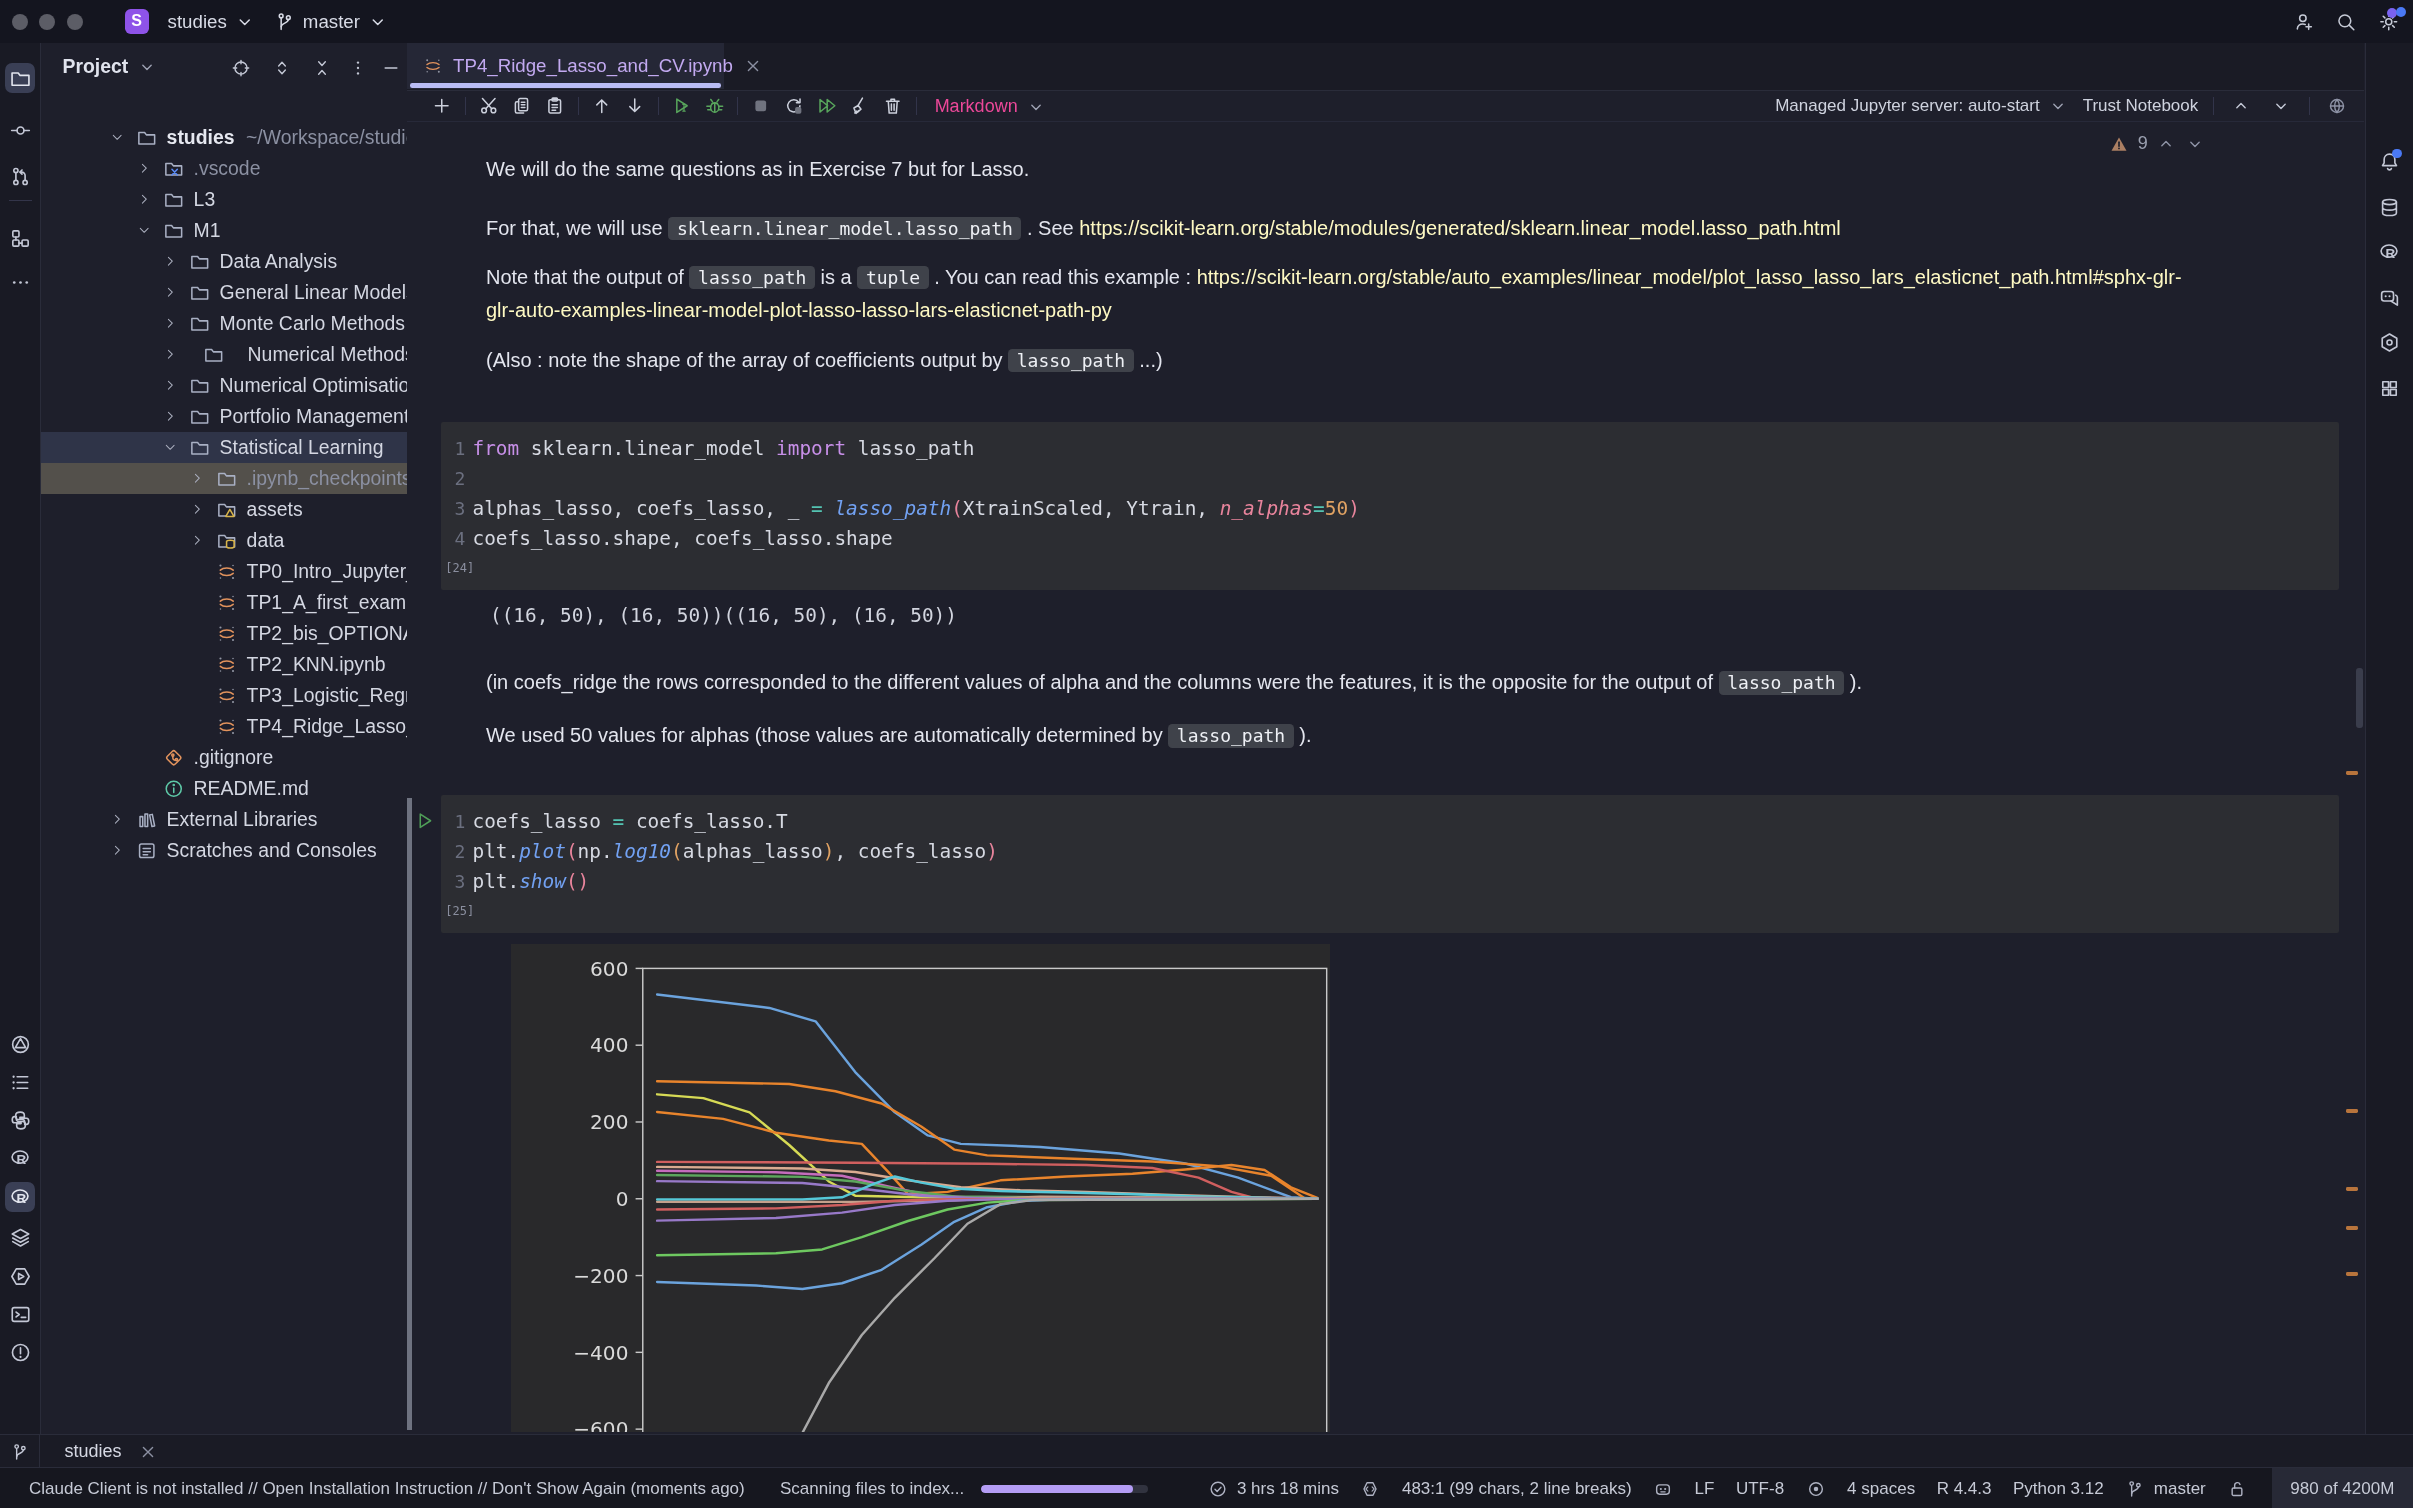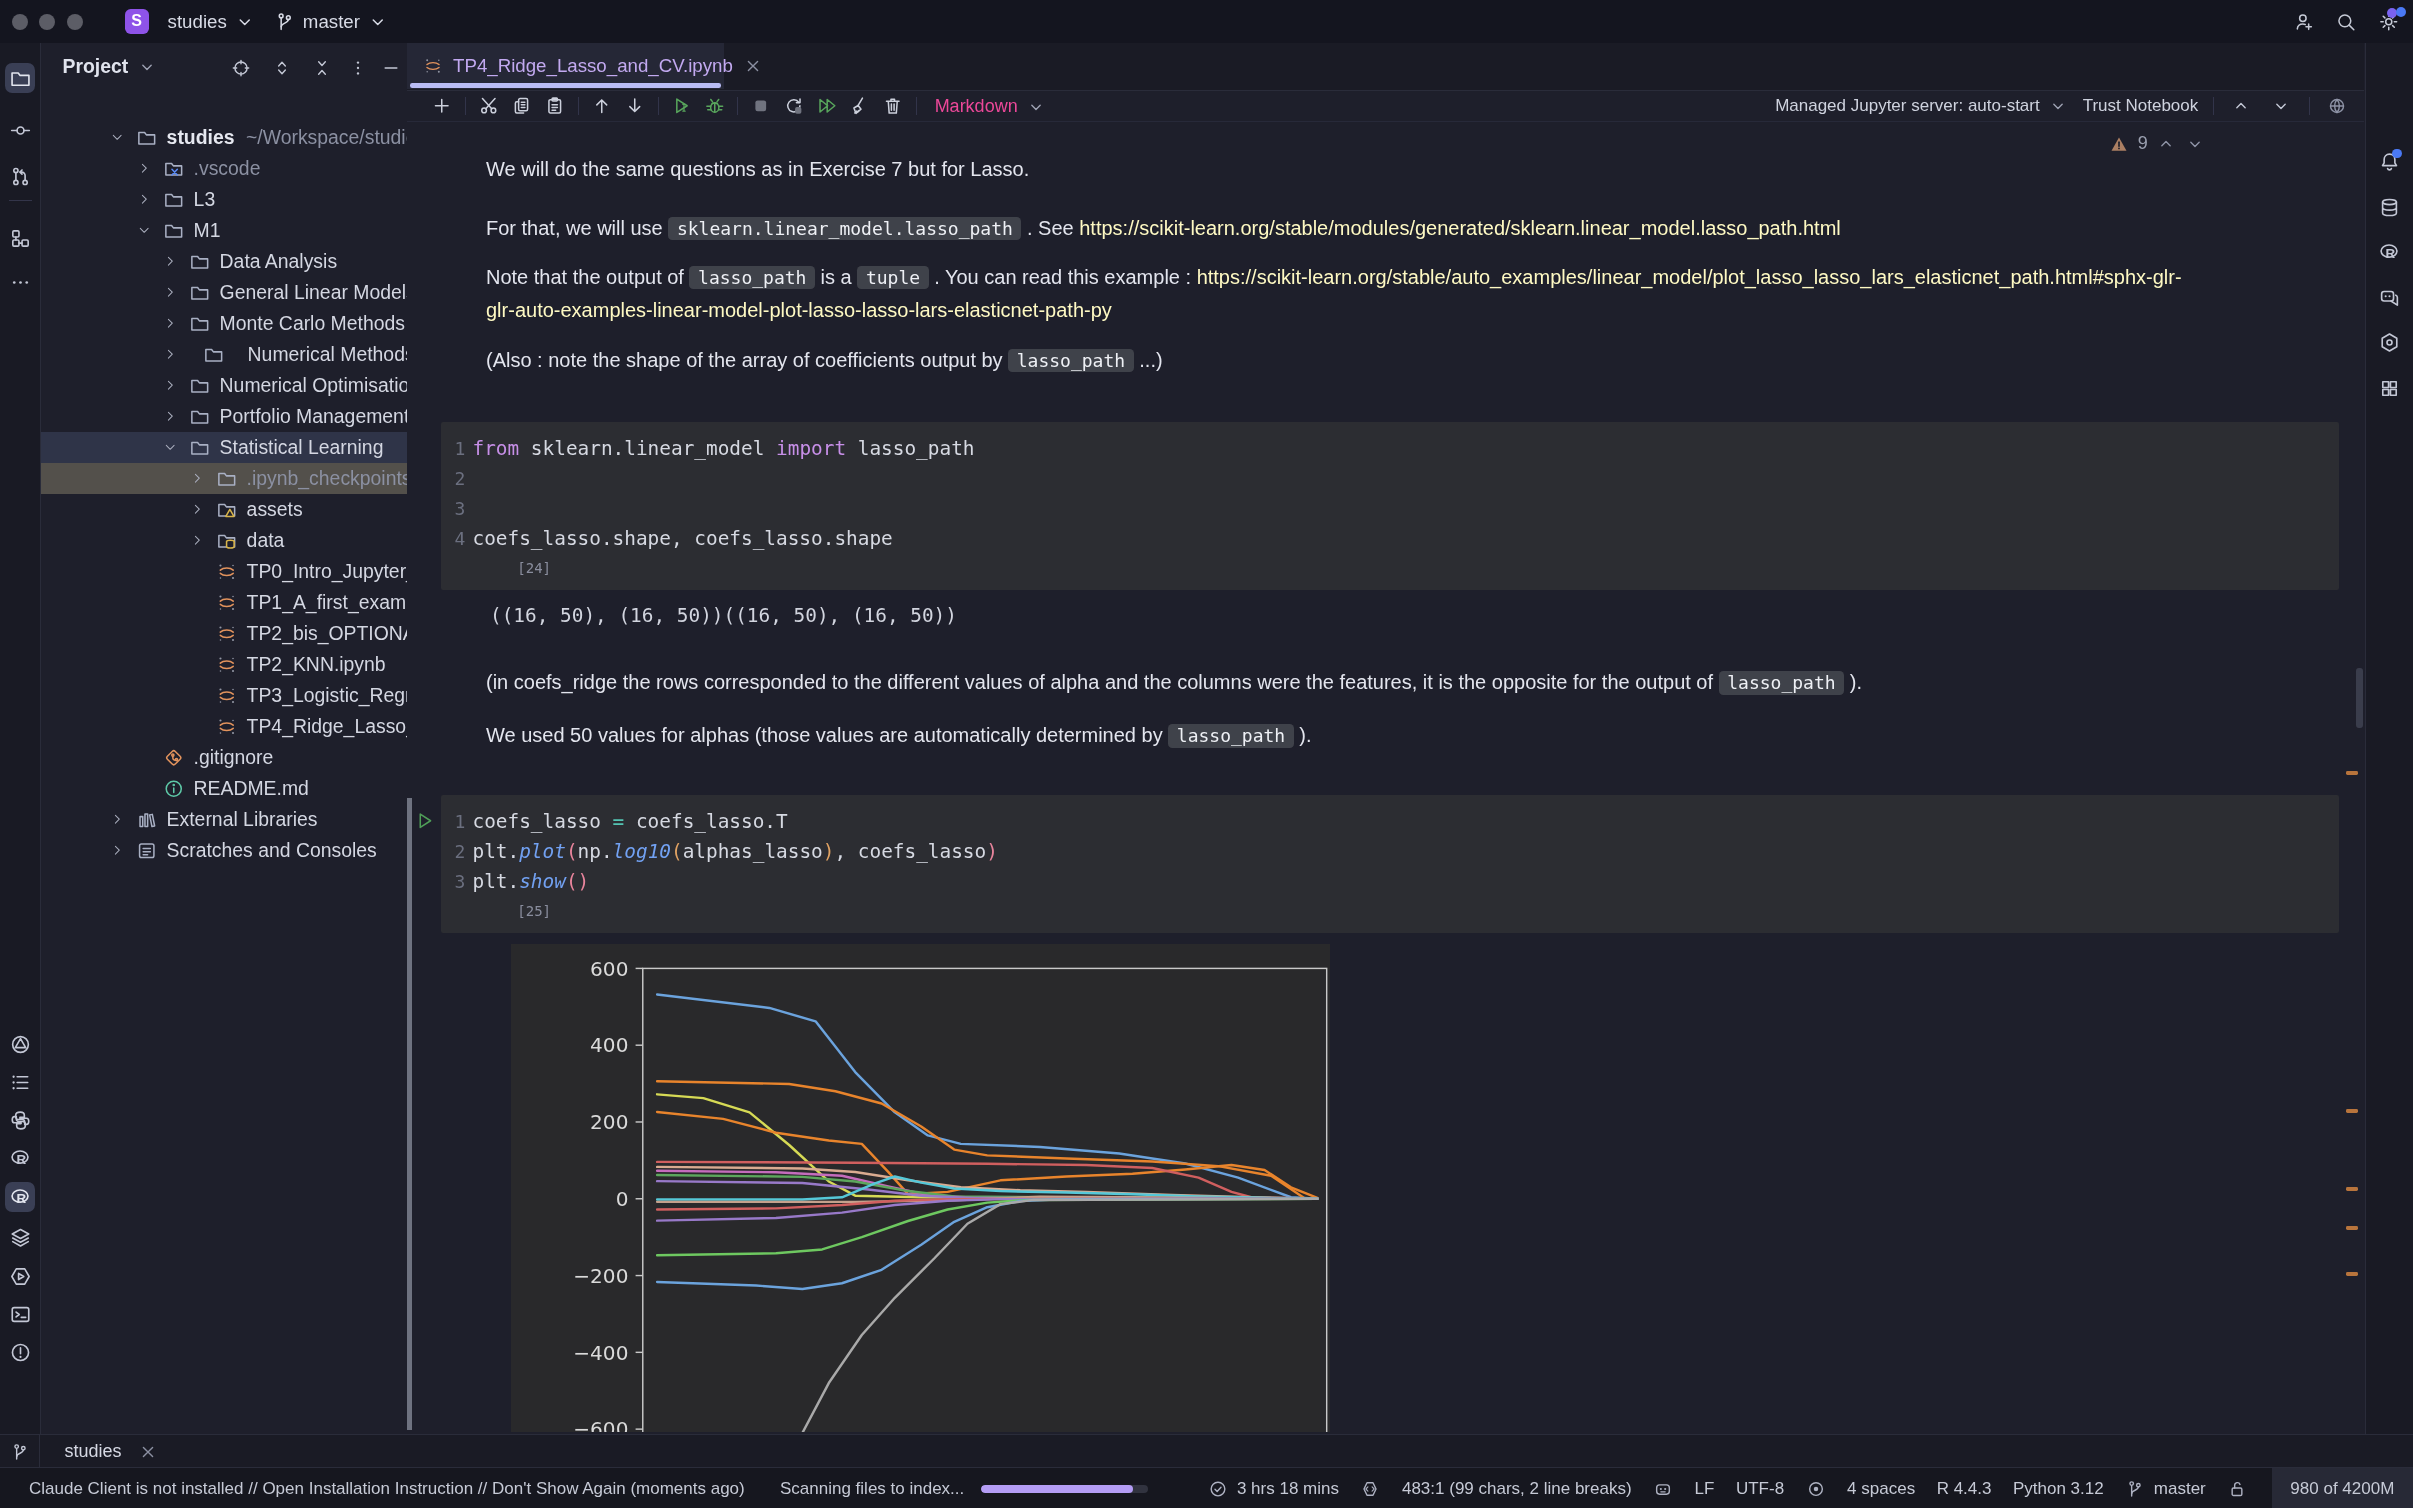--- a/index.html
+++ b/index.html
@@ -60,21 +60,21 @@
   .chip{font-family:"DejaVu Sans Mono",monospace;font-size:18px;background:#3f424a;border-radius:4.3px;padding:1.4px 8.6px;color:#eef0f5;white-space:nowrap}
   .link{color:#fef9c3}
   .cell{position:relative;background:#2c2d32;margin-left:34px;width:1898px;border-radius:2.2px;
         font-family:"DejaVu Sans Mono",monospace;font-size:19.4px;padding:11.5px 0 7.2px 4.3px;box-sizing:border-box}
   .cline{display:flex;min-height:30px;line-height:30px}
   .ln{width:20px;flex:0 0 20px;text-align:right;color:#6b6f7f;font-size:18px}
   .lcode{margin-left:7.2px;white-space:pre}
   .tk-kw{color:#c78fe8}.tk-pl{color:#d6d9e2}.tk-op{color:#54c3b2}
   .tk-fn{color:#72a1f2;font-style:italic}.tk-par{color:#e8849c;font-style:italic}
   .tk-num{color:#e0a263}.tk-p1{color:#e8849c}.tk-p2{color:#e0a263}
-  .outlabel{color:#8a8e9e;font-size:14px;margin-left:72px;line-height:29px}
+  .outlabel{color:#8a8e9e;font-size:12px;line-height:29px}
   .runarrow{position:absolute;left:-27px;top:13px;color:#4f9e58}
   .out{font-family:"DejaVu Sans Mono",monospace;font-size:19.4px;color:#d2d5df;margin-left:83px;line-height:29px}
   #figure{margin-left:104px;width:819px;height:488px;background:#29292b}
   #warnwidget{position:absolute;top:11.5px;right:159px;display:flex;align-items:center;gap:8.6px;color:#9ba0b0;font-size:18px}
   #cellbar{position:absolute;left:0;top:677px;width:5px;height:632px;background:#6e7280}
   .stripe{position:absolute;right:5.7px;width:12.2px;height:3.6px;border-radius:1.4px;background:#b8743c}
   #vthumb{position:absolute;right:1.4px;top:547px;width:6.5px;height:60px;border-radius:2.9px;background:#3a3d4c}
   
   #rightstrip{position:absolute;left:2365px;top:43px;width:48px;height:1391px;background:#191a24;border-left:0.7px solid #2a2c3a}
   #rightstrip .sbtn{left:8.6px}
@@ -792,20 +792,21 @@
             <div class="cline">
               <span class="ln">1</span>
               <span class="lcode"><span class="tk-kw">from</span><span class="tk-pl"> sklearn.linear_model </span><span class="tk-kw">import</span><span class="tk-pl"> lasso_path</span></span>
             </div>
             <div class="cline">
               <span class="ln">2</span>
               <span class="lcode"></span>
             </div>
             <div class="cline">
               <span class="ln">3</span>
+              <span class="lcode"><span class="tk-pl">alphas_lasso, coefs_lasso, _ </span><span class="tk-op">= </span><span class="tk-fn">lasso_path</span><span class="tk-p1">(</span><span class="tk-pl">XtrainScaled, Ytrain, </span><span class="tk-par">n_alphas</span><span class="tk-op">=</span><span class="tk-num">50</span><span class="tk-p1">)</span></span>
             </div>
             <div class="cline">
               <span class="ln">4</span>
               <span class="lcode"><span class="tk-pl">coefs_lasso.shape, coefs_lasso.shape</span></span>
             </div>
             <div class="outlabel">[24]</div>
           </div>
           <div class="out" style="margin-top: 11.5px;">((16, 50), (16, 50))((16, 50), (16, 50))</div>
           <p class="md" style="margin-top: 36px;"><span class="mdtext">(in coefs_ridge the rows corresponded to the different values of alpha and the columns were the features, it is the opposite for the output of </span><span class="chip">lasso_path</span><span class="mdtext"> ).</span></p>
           <p class="md" style="margin-top: 20px;"><span class="mdtext">We used 50 values for alphas (those values are automatically determined by </span><span class="chip">lasso_path</span><span class="mdtext"> ).</span></p>

